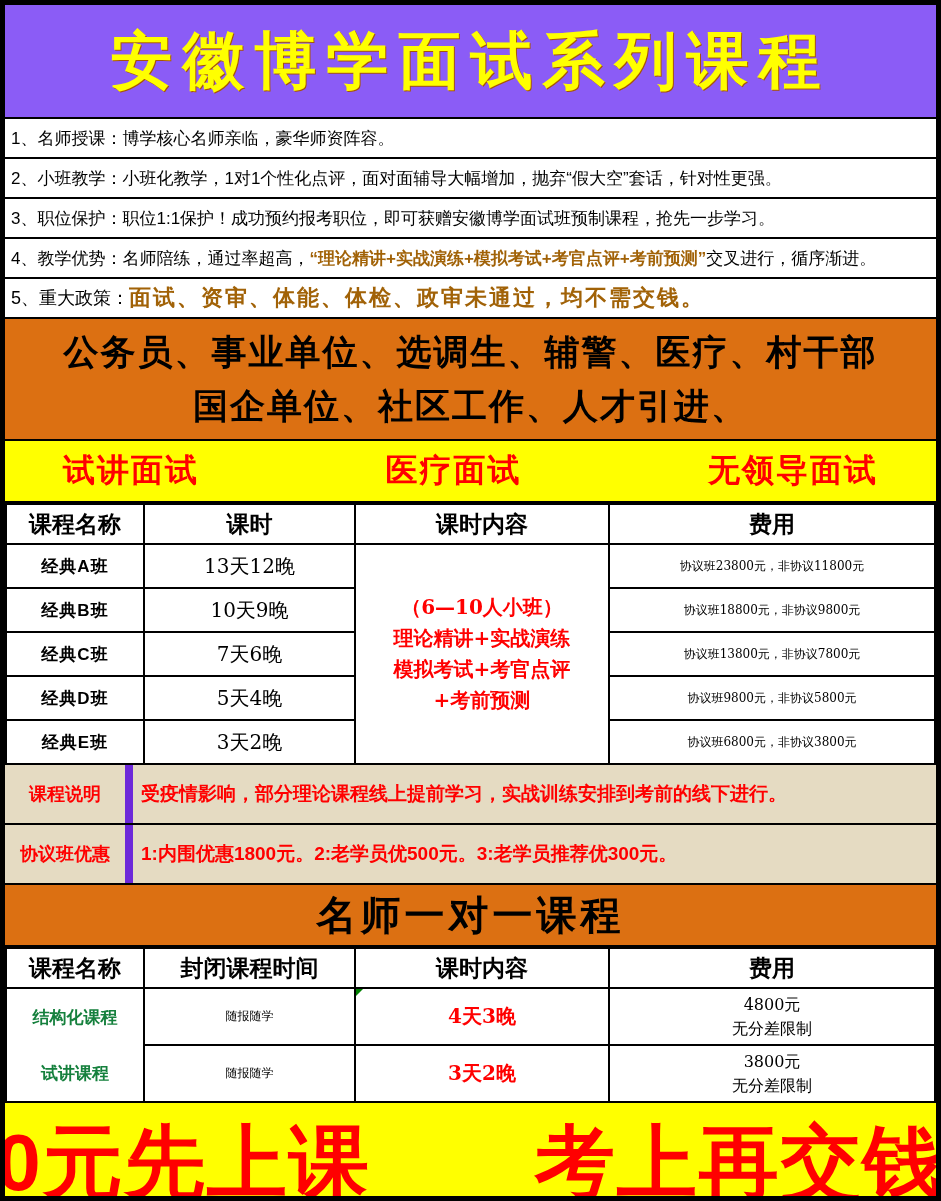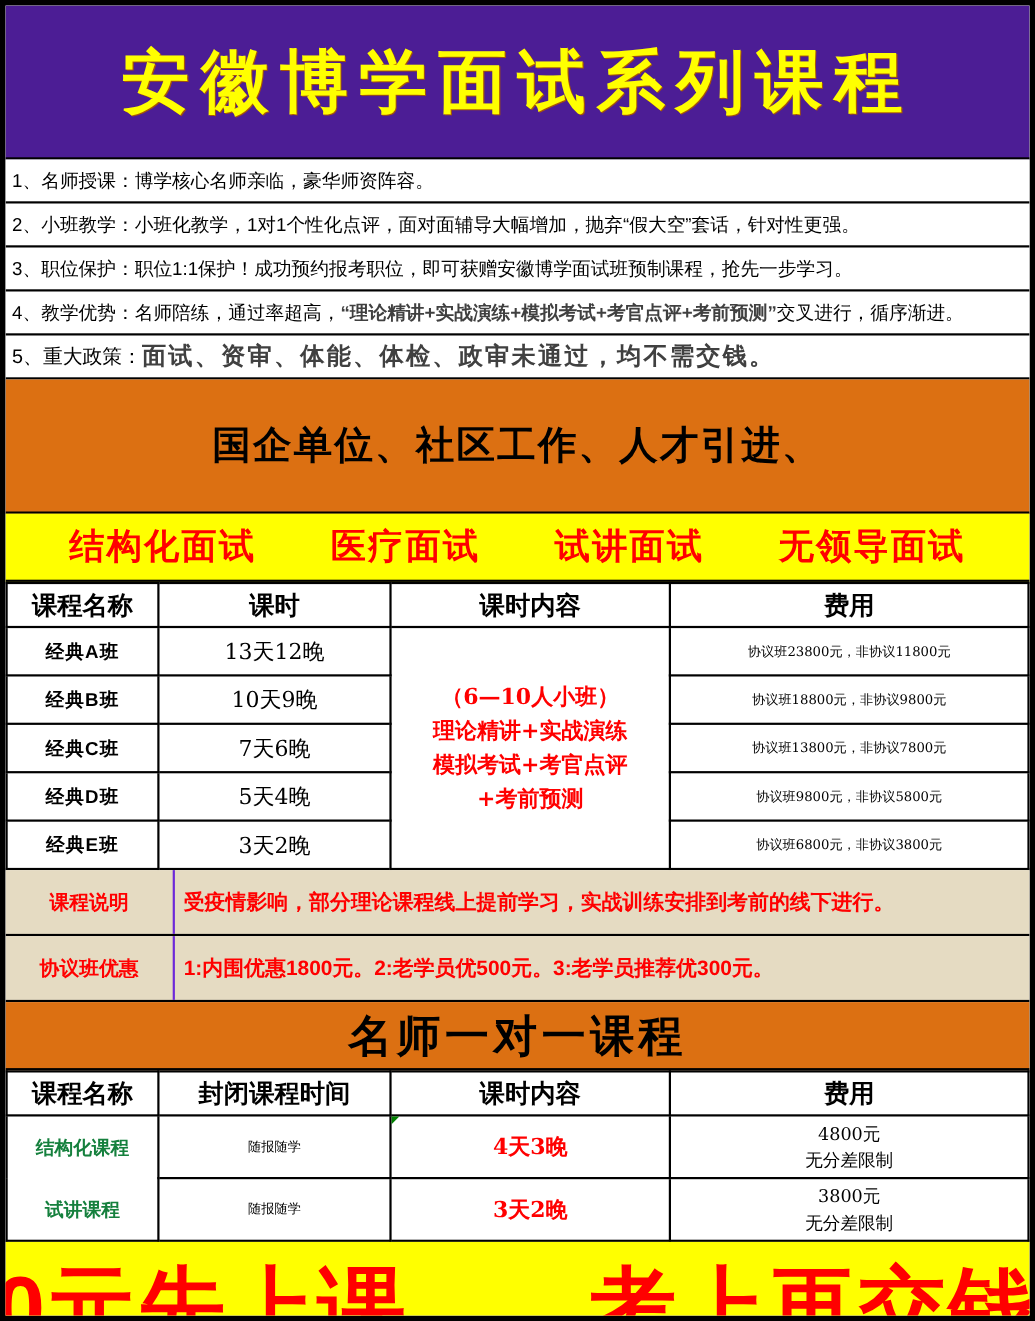--- a/index.html
+++ b/index.html
@@ -10,22 +10,22 @@
     position: relative;
     width: 941px;
     height: 1201px;
     background: #ffffff;
     border: 5px solid #000000;
     overflow: hidden;
   }
 
   
   .top-banner {
-    height: 140px;
-    background: #4c1d95;
+    height: 114px;
+    background: #8b5cf6;
     border-bottom: 2px solid #000000;
     display: flex;
     align-items: center;
     justify-content: center;
   }
   .top-banner h1 {
     font-family: "DejaVu Serif", serif;
     font-size: 62px;
     font-weight: bold;
     color: #ffff00;
@@ -40,21 +40,21 @@
     height: 40px;
     display: flex;
     align-items: center;
     padding-left: 6px;
     border-bottom: 2px solid #000000;
     font-size: 17px;
     color: #000000;
     white-space: nowrap;
     overflow: hidden;
   }
-  .point .red-seg { color: #404040; font-weight: bold; }
+  .point .red-seg { color: #a16207; font-weight: bold; }
   .point.point-5 { font-size: 18px; }
   .point.point-5 .red-seg {
     font-size: 22px;
     letter-spacing: 2px;
     font-family: "DejaVu Serif", serif;
   }
 
   
   .audience {
     height: 122px;
@@ -117,22 +117,22 @@
   }
 
   
   .note-row {
     display: flex;
     height: 60px;
     background: #e5dbc2;
     border-bottom: 2px solid #000000;
   }
   .note-label {
-    width: 154px;
-    border-right: 2px solid #6d28d9;
+    width: 128px;
+    border-right: 8px solid #6d28d9;
     display: flex;
     align-items: center;
     justify-content: center;
     color: #ff0000;
     font-weight: bold;
     font-size: 18px;
     flex-shrink: 0;
   }
   .note-text {
     flex: 1;
@@ -244,27 +244,27 @@
         <span>交叉进行，循序渐进。</span>
     </div>
     <div class="point point-5">
       <span>5、重大政策：</span>
         <span class="red-seg">面试、资审、体能、体检、政审未通过，均不需交钱。</span>
         <span></span>
     </div>
   </section>
 
   <section class="audience">
+    <div>公务员、事业单位、选调生、辅警、医疗、村干部</div>
     <div>国企单位、社区工作、人才引进、</div>
   </section>
 
   <section class="types-bar">
-    <span>结构化面试</span>
+    <span>试讲面试</span>
     <span>医疗面试</span>
-    <span>试讲面试</span>
     <span>无领导面试</span>
   </section>
 
   <table>
     <colgroup>
         <col class="col-name">
         <col class="col-hours">
         <col class="col-content">
         <col class="col-fee">
       </colgroup>

